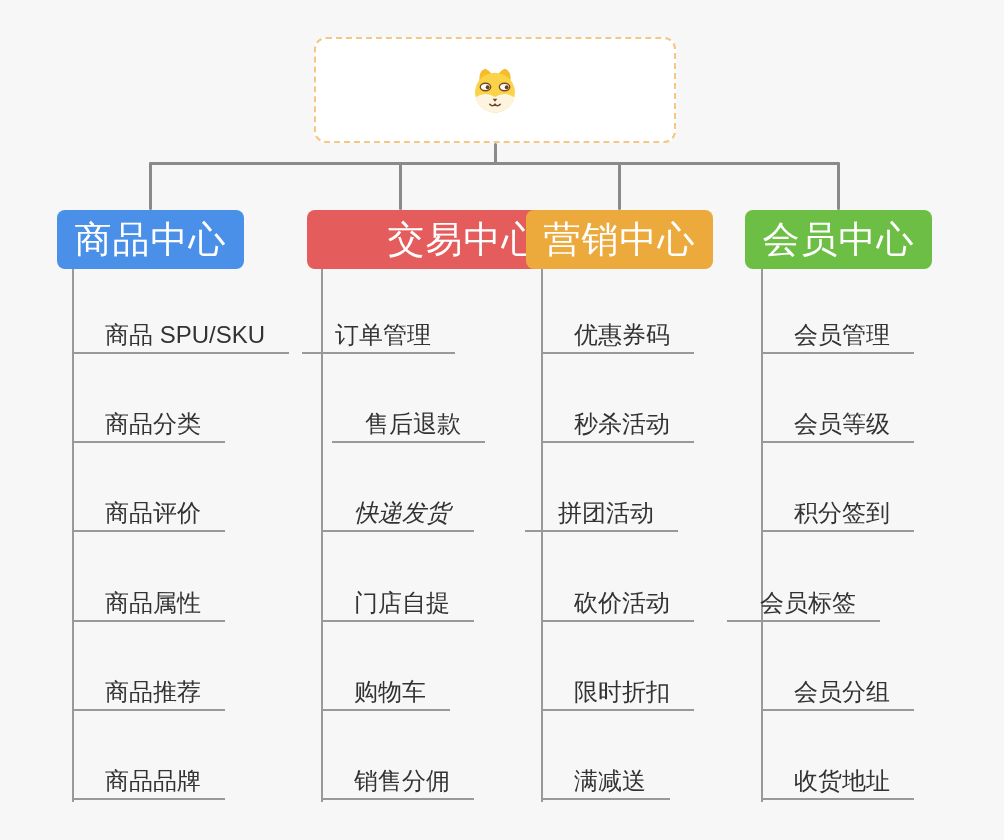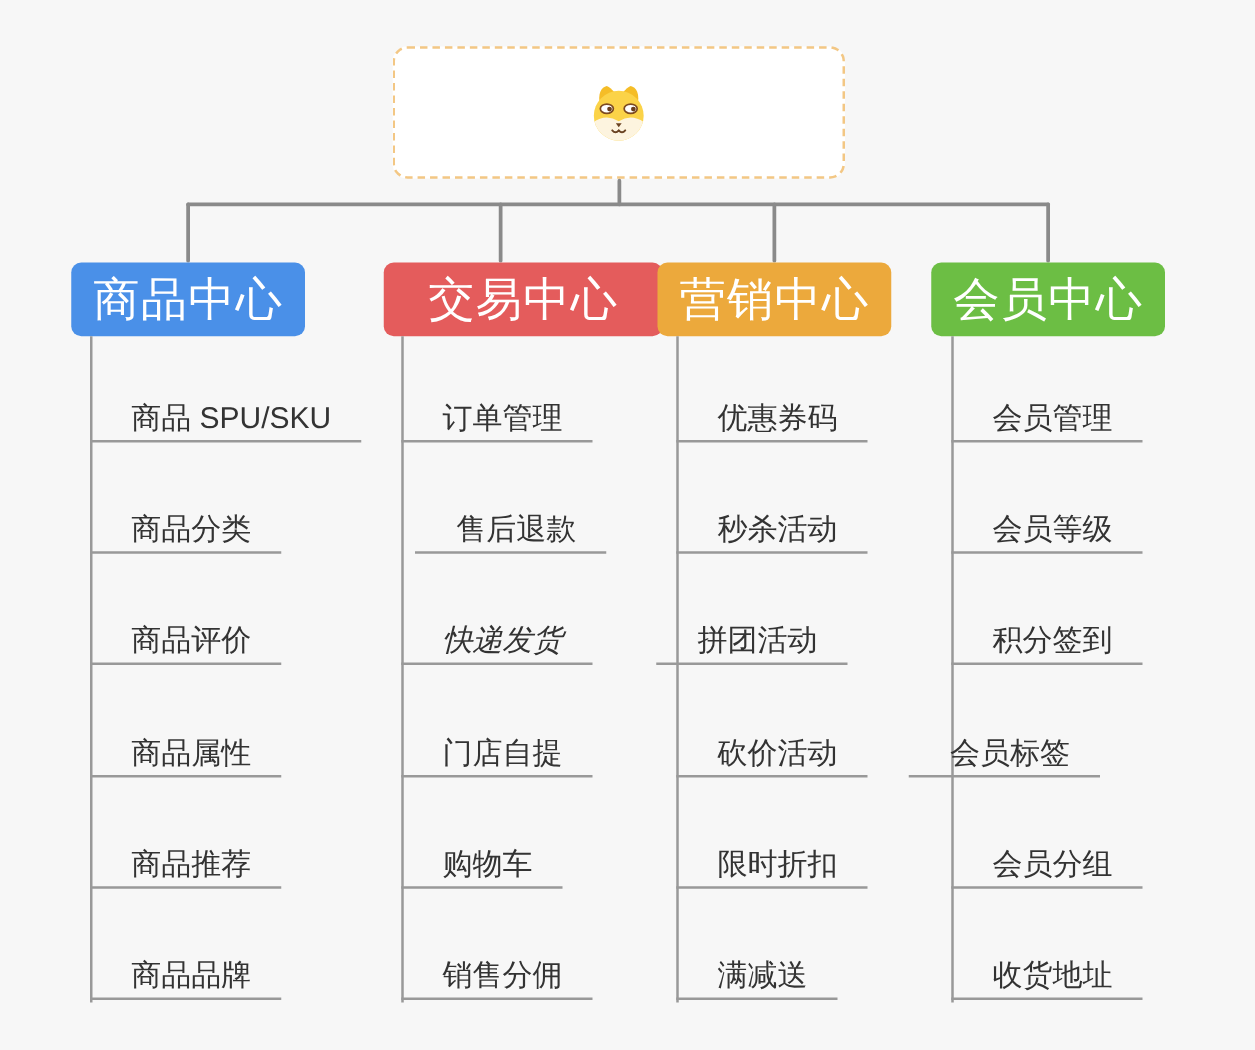--- a/index.html
+++ b/index.html
@@ -95,23 +95,23 @@
       <div class="cline v" style="left: 149px; top: 162px; height: 48px;"></div>
       <div class="branch" style="left: 57px; width: 187px; background: rgb(74, 144, 232);">商品中心</div>
       <div class="vline" style="left: 72px; top: 269px; height: 533px;"></div>
       <div class="leaf" style="left: 72px; top: 321px;">商品 SPU/SKU</div>
       <div class="leaf" style="left: 72px; top: 410px;">商品分类</div>
       <div class="leaf" style="left: 72px; top: 499px;">商品评价</div>
       <div class="leaf" style="left: 72px; top: 589px;">商品属性</div>
       <div class="leaf" style="left: 72px; top: 678px;">商品推荐</div>
       <div class="leaf" style="left: 72px; top: 767px;">商品品牌</div>
       <div class="cline v" style="left: 399px; top: 162px; height: 48px;"></div>
-      <div class="branch" style="left: 307px; width: 223px; background: rgb(228, 92, 92);">交易中心</div>
+      <div class="branch" style="left: 307px; width: 223px; background: rgb(228, 92, 92); padding-left: 45px;">交易中心</div>
       <div class="vline" style="left: 321px; top: 269px; height: 533px;"></div>
-      <div class="leaf" style="left: 321px; top: 321px; text-align: center;">订单管理</div>
+      <div class="leaf" style="left: 302px; top: 321px; text-align: center;">订单管理</div>
       <div class="leaf" style="left: 332px; top: 410px; text-align: center;">售后退款</div>
       <div class="leaf" style="left: 321px; top: 499px; font-style: italic;">快递发货</div>
       <div class="leaf" style="left: 321px; top: 589px;">门店自提</div>
       <div class="leaf" style="left: 321px; top: 678px;">购物车</div>
       <div class="leaf" style="left: 321px; top: 767px;">销售分佣</div>
       <div class="cline v" style="left: 618px; top: 162px; height: 48px;"></div>
       <div class="branch" style="left: 526px; width: 187px; background: rgb(236, 169, 60);">营销中心</div>
       <div class="vline" style="left: 541px; top: 269px; height: 533px;"></div>
       <div class="leaf" style="left: 541px; top: 321px;">优惠券码</div>
       <div class="leaf" style="left: 541px; top: 410px;">秒杀活动</div>

